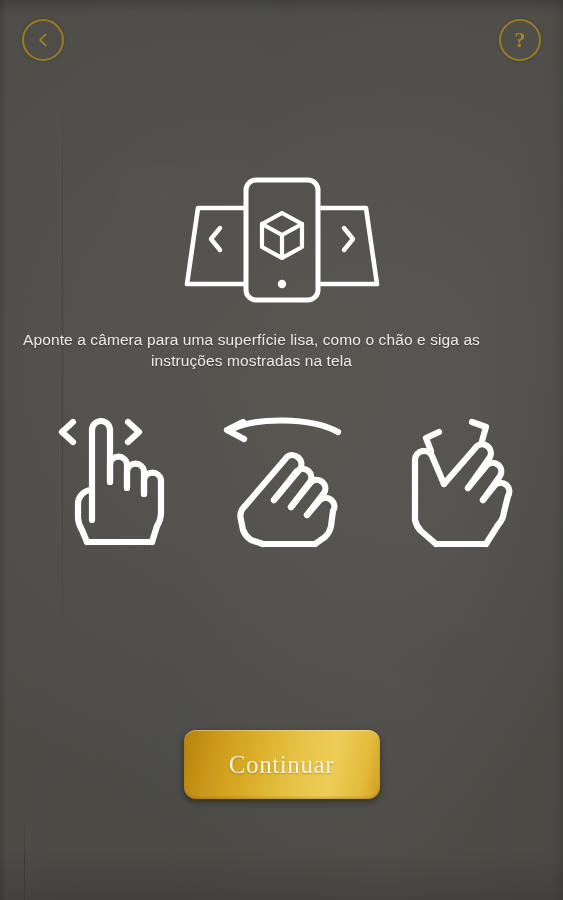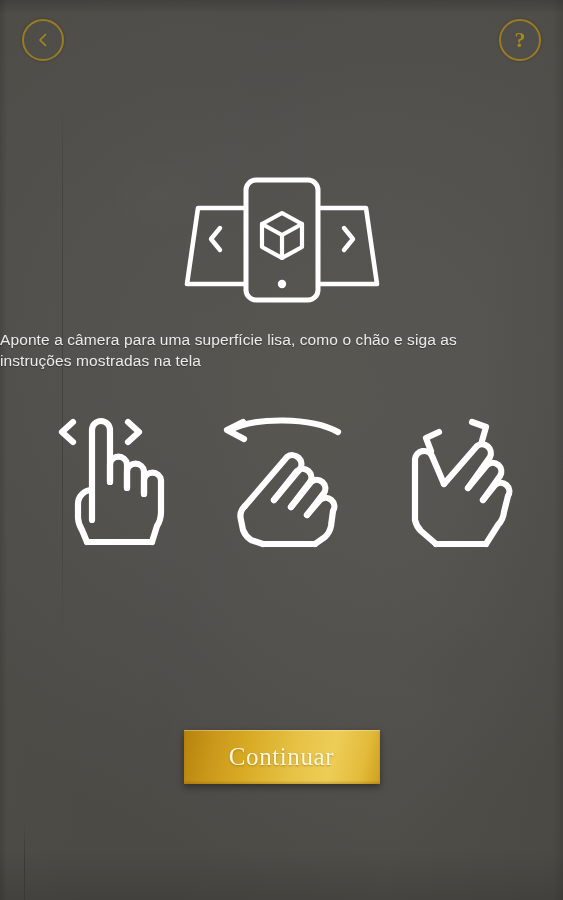--- a/index.html
+++ b/index.html
@@ -85,20 +85,21 @@
     top: 172px;
     width: 200px;
     height: 136px;
   }
 
   
   .caption {
     position: absolute;
     left: 0;
     width: 503px;
+    text-align: center;
     color: #ececec;
     font-size: 15.5px;
     line-height: 21px;
     letter-spacing: 0.1px;
     text-shadow: 0 1px 1px rgba(0,0,0,0.35);
   }
   .caption-top { top: 329px; }
   .caption-bottom { top: 579px; }
 
   
@@ -119,23 +120,23 @@
 
   
   .continue-wrap {
     position: absolute;
     top: 730px;
     left: 50%;
     transform: translateX(-50%);
   }
   .continue-btn {
     width: 196px;
-    height: 54px;
+    height: 69px;
     border: none;
-    border-radius: 0;
+    border-radius: 12px;
     cursor: pointer;
     background:
       linear-gradient(102deg,
         #b5820c 0%,
         #c9961a 14%,
         #d8aa24 32%,
         #e6c245 56%,
         #eecd57 74%,
         #e3bb3c 90%,
         #cf9f1c 100%);

